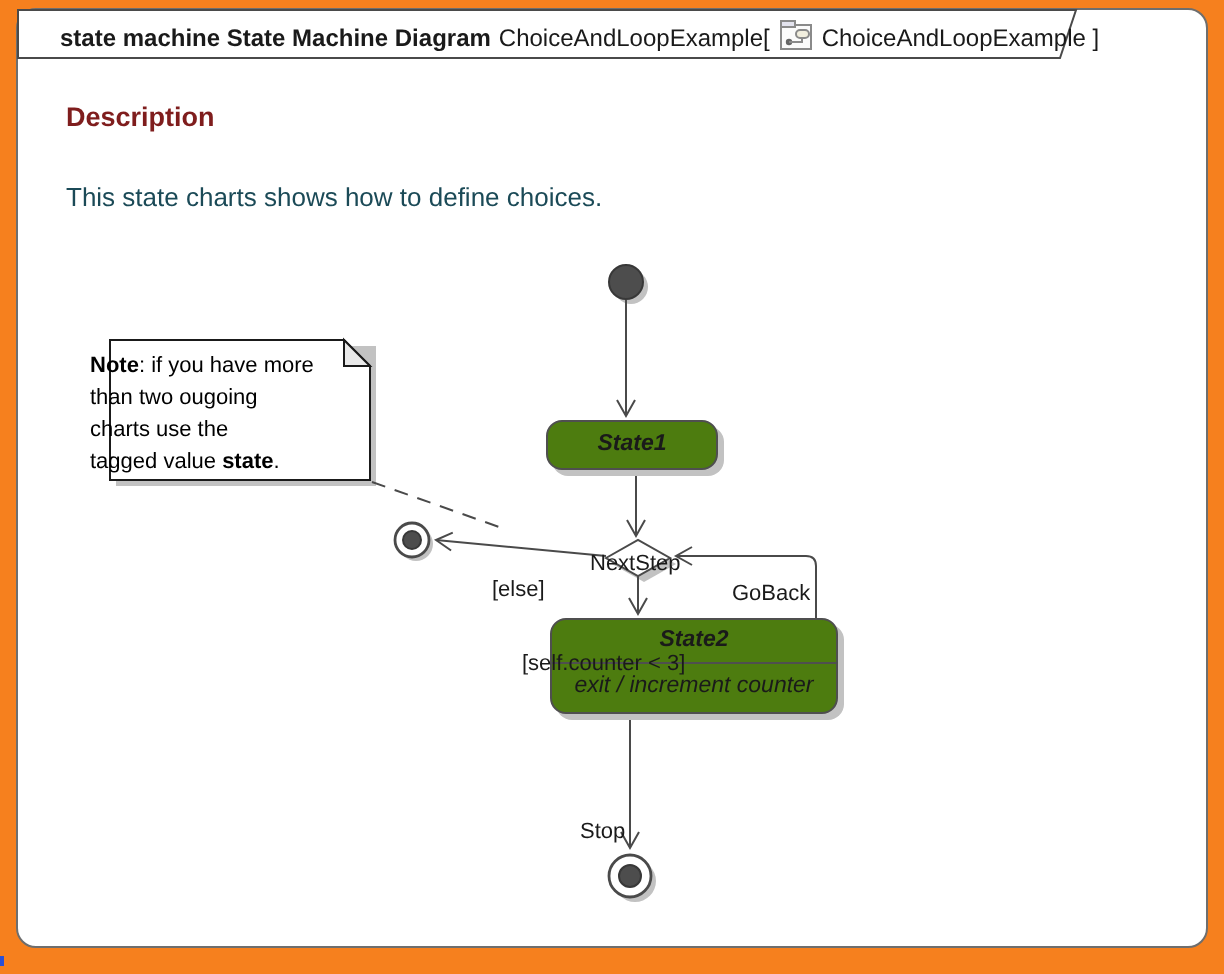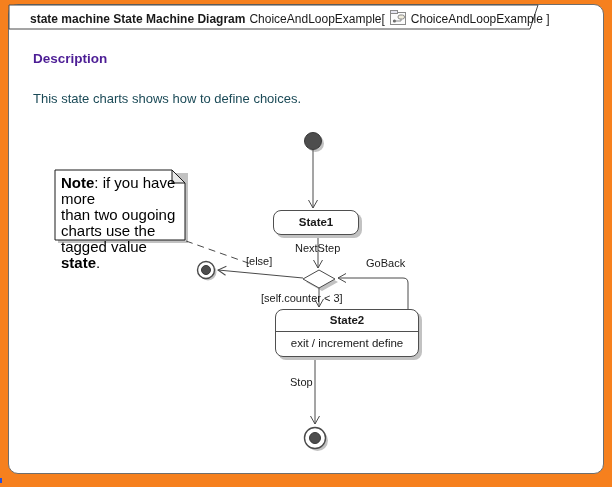--- a/index.html
+++ b/index.html
@@ -16,47 +16,47 @@
   .svg-layer{position:absolute;left:0;top:0;width:612px;height:487px;}
   .frame-title{
     position:absolute;left:30px;top:9px;height:20px;line-height:20px;
     font-size:12px;color:#1a1a1a;white-space:nowrap;z-index:4;
   }
   .frame-title .bold{font-weight:bold;}
   .frame-title .seg{margin-right:4px;}
   .diag-icon{display:inline-block;vertical-align:-2px;margin:0 4px 0 1px;}
   .desc-heading{
     position:absolute;left:33px;top:51px;font-size:13.5px;font-weight:bold;
-    color:#4c1d95;z-index:4;
+    color:#7f1d1d;z-index:4;
   }
   .desc-body{
     position:absolute;left:33px;top:91px;font-size:13px;color:#1B4A57;z-index:4;
   }
   .state{
-    position:absolute;background:#ffffff;border:1px solid #4f4f4f;
+    position:absolute;background:#4d7c0f;border:1px solid #4f4f4f;
     border-radius:8px;box-shadow:3px 3px 0 #c2c2c2;z-index:3;
-    font-size:11.5px;color:#1a1a1a;
+    font-size:11.5px;color:#1a1a1a;font-style:italic;
   }
   .state1{left:273px;top:210px;width:84px;height:23px;}
   .state1 .title{line-height:23px;}
   .state2{left:275px;top:309px;width:142px;height:46px;}
   .state2 .title{height:21px;line-height:21px;border-bottom:1px solid #4f4f4f;}
   .state .title{text-align:center;font-weight:bold;}
   .state .activity{text-align:center;line-height:23px;}
   .edge-label{
-    position:absolute;font-size:11px;color:#1a1a1a;white-space:nowrap;z-index:4;
+    position:absolute;font-size:11px;color:#1a1a1a;white-space:nowrap;z-index:4;margin-top:34px;
   }
   .lbl-nextstep{left:295px;top:242px;}
   .lbl-else{left:246px;top:255px;}
   .lbl-goback{left:366px;top:257px;}
   .lbl-counter{left:217px;top:292px;padding-left:44px;}
   .lbl-stop{left:290px;top:376px;}
   .note-text{
-    position:absolute;left:61px;top:175px;width:122px;
-    font-size:15px;line-height:16px;color:#000;z-index:4;
+    position:absolute;left:45px;top:175px;width:122px;
+    font-size:11px;line-height:16px;color:#000;z-index:4;
   }
   .note-text b{font-weight:bold;}
   .artifact{position:absolute;left:0;top:478px;width:2px;height:5px;background:#2a4fd6;z-index:5;}
 </style>
 </head>
 <body>
 
 <div class="frame"></div>
 
 <svg class="svg-layer" viewBox="0 0 612 487" xmlns="http://www.w3.org/2000/svg">
@@ -132,21 +132,21 @@
   <span>charts use the</span><br>
   <span>tagged value </span><b>state</b><span>.</span>
 </div>
 
 <div class="state state1">
   <div class="title">State1</div>
 </div>
 
 <div class="state state2">
   <div class="title">State2</div>
-  <div class="activity">exit / increment define</div>
+  <div class="activity">exit / increment counter</div>
 </div>
 
 <div class="edge-label lbl-nextstep">NextStep</div>
 <div class="edge-label lbl-else">[else]</div>
 <div class="edge-label lbl-goback">GoBack</div>
 <div class="edge-label lbl-counter">[self.counter &lt; 3]</div>
 <div class="edge-label lbl-stop">Stop</div>
 
 <div class="artifact"></div>
 

